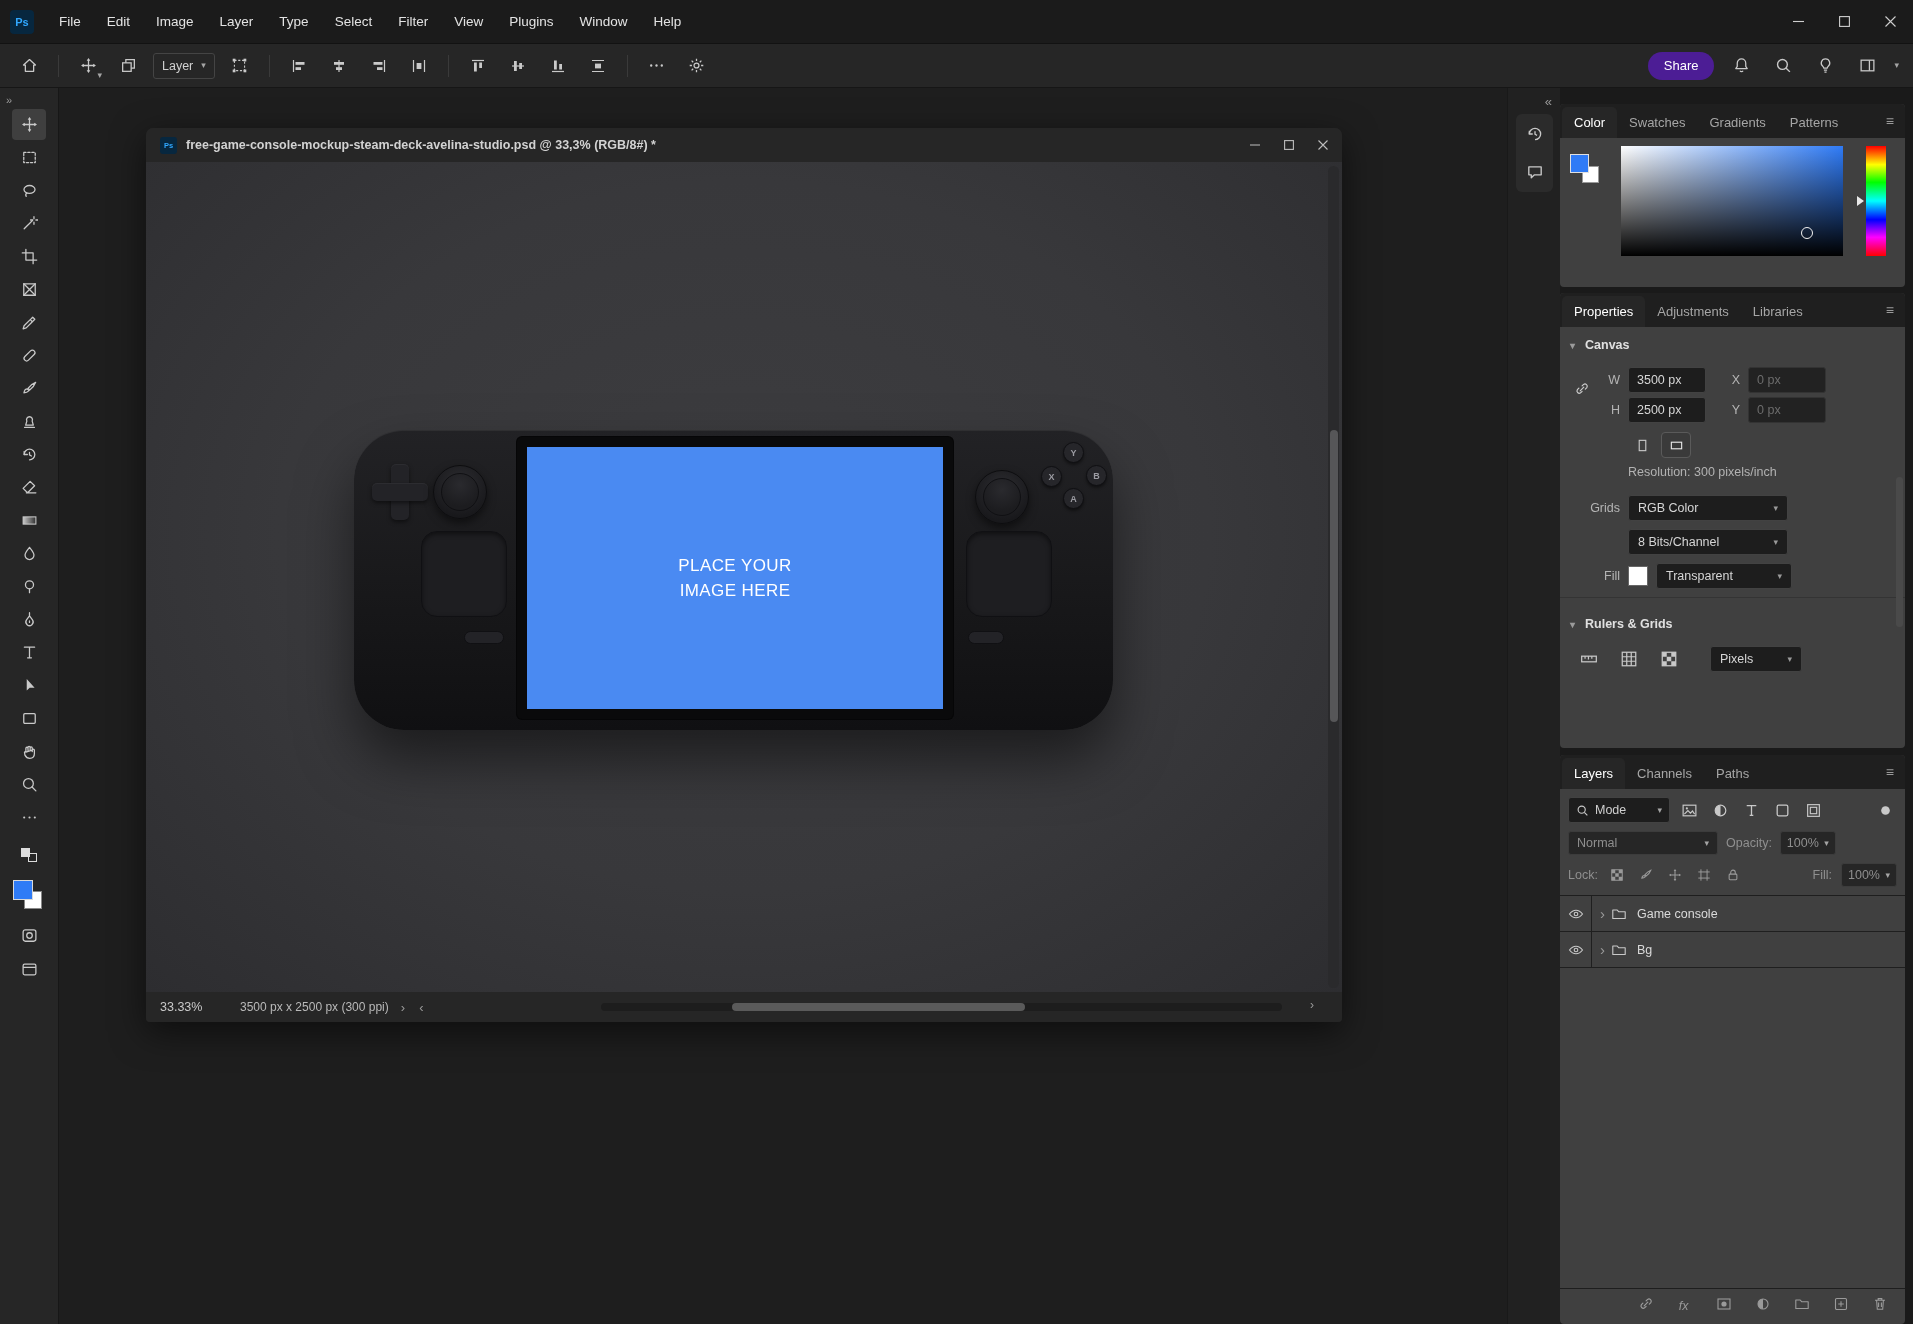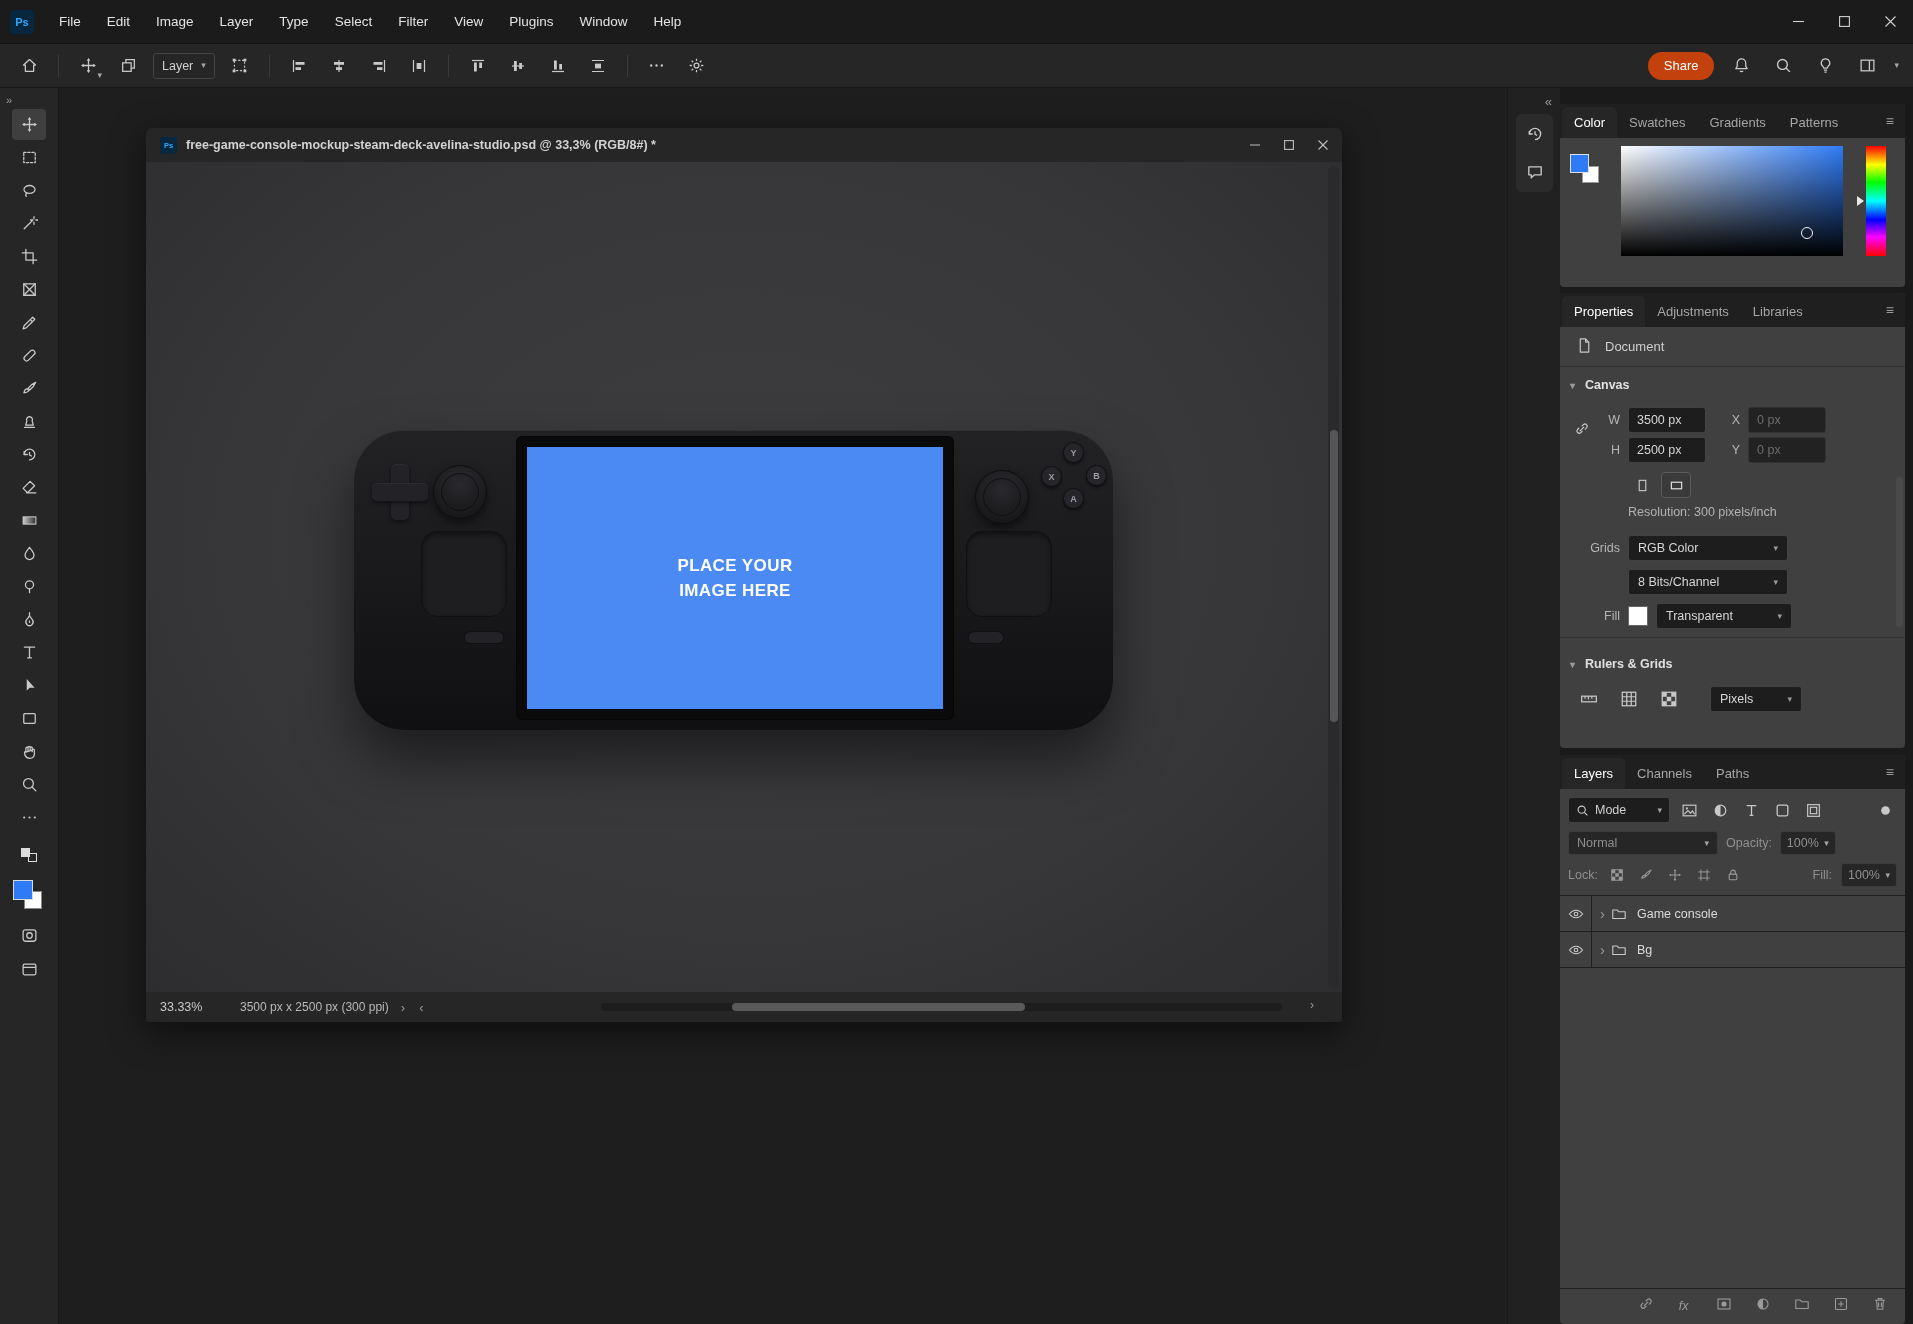--- a/index.html
+++ b/index.html
@@ -16,21 +16,21 @@
   .winbtn{width:46px;height:100%;display:flex;align-items:center;justify-content:center;color:#cfcfcf}
   .winbtn svg{display:block}
 
   
   .optionsbar{position:absolute;top:44px;left:0;right:0;height:44px;background:#262626;border-bottom:1px solid #161616;display:flex;align-items:center;padding:0 14px;gap:10px}
   .obtn{width:30px;height:30px;display:flex;align-items:center;justify-content:center;border-radius:4px;position:relative}
   .osep{width:1px;height:22px;background:#3a3a3a;margin:0 4px}
   .caret{font-size:9px;color:#a5a5a5;line-height:1}
   .oselect{height:26px;background:#262626;border:1px solid #444;border-radius:3px;display:flex;align-items:center;gap:8px;padding:0 8px;font-size:12.5px;color:#d0d0d0}
   .opt-right{margin-left:auto;display:flex;align-items:center;gap:12px}
-  .sharebtn{height:28px;padding:0 16px;background:#c2410c;color:#fff;border-radius:14px;display:flex;align-items:center;font-size:13px}
+  .sharebtn{height:28px;padding:0 16px;background:#4c1d95;color:#fff;border-radius:14px;display:flex;align-items:center;font-size:13px}
 
   
   .toolstrip{position:absolute;top:88px;left:0;bottom:0;width:59px;background:#262626;border-right:1px solid #171717;display:flex;flex-direction:column;align-items:center;padding-top:4px}
   .tcollapse{align-self:flex-start;color:#9a9a9a;font-size:11px;padding:2px 6px}
   .tool{width:34px;height:31px;display:flex;align-items:center;justify-content:center;border-radius:4px;margin:1px 0}
   .tool.selected{background:#3f3f3f}
   .swatchwrap{margin-top:16px;position:relative;width:36px;height:36px}
   .sw-back{position:absolute;left:13px;top:13px;width:18px;height:18px;background:#fff;border:1px solid #888}
   .sw-front{position:absolute;left:2px;top:2px;width:20px;height:20px;background:#2f7bf6;border:1px solid #d9d9d9}
   .mini-default{width:16px;height:14px;position:relative;margin-top:14px}
@@ -53,21 +53,21 @@
   .dimtxt{color:#b9b9b9}
   .statchev{color:#9a9a9a;font-size:13px;padding:0 2px}
   .hscroll{position:absolute;left:455px;right:60px;top:11px;height:8px;background:#1d1d1d;border-radius:4px}
   .hthumb{position:absolute;left:131px;width:293px;top:0;height:8px;background:#5a5a5a;border-radius:4px}
   .rightchev{position:absolute;right:28px;top:6px;color:#9a9a9a}
 
   
   .deck{position:absolute;left:208px;top:268px;width:759px;height:300px;background:linear-gradient(180deg,#222225 0%,#18181a 55%,#101012 100%);border-radius:50px;box-shadow:0 30px 55px rgba(0,0,0,.5),inset 0 1px 0 rgba(255,255,255,.06)}
   .bezel{position:absolute;left:163px;top:7px;width:436px;height:282px;background:#0a0a0b;border-radius:5px;box-shadow:0 0 0 1px #060607}
   .screen{position:absolute;left:10px;top:10px;width:416px;height:262px;background:#4a8af2;display:flex;flex-direction:column;align-items:center;justify-content:center;line-height:1.5}
-  .screen div{color:#fff;font-size:17px;letter-spacing:.4px;font-weight:700}
+  .screen div{color:#fff;font-size:17px;letter-spacing:.4px;font-weight:400}
   .dpad{position:absolute;left:18px;top:34px;width:56px;height:56px}
   .dpad .dv{position:absolute;left:19px;top:0;width:18px;height:56px;background:#232327;border-radius:5px;box-shadow:inset 0 1px 1px rgba(255,255,255,.05),0 2px 4px rgba(0,0,0,.5)}
   .dpad .dh{position:absolute;left:0;top:19px;width:56px;height:18px;background:#232327;border-radius:5px;box-shadow:inset 0 1px 1px rgba(255,255,255,.05),0 2px 4px rgba(0,0,0,.5)}
   .stick{position:absolute;width:54px;height:54px;border-radius:50%;background:radial-gradient(circle at 50% 35%,#2d2d31,#18181b 75%);border:1px solid #0d0d0f;box-shadow:0 4px 8px rgba(0,0,0,.5)}
   .stick .cap{position:absolute;left:7px;top:7px;width:38px;height:38px;border-radius:50%;background:radial-gradient(circle at 50% 30%,#2a2a2e,#1c1c1f 70%);border:1px solid #101013}
   .stick.ls{left:79px;top:35px}
   .stick.rs{left:621px;top:40px}
   .ab{position:absolute;width:21px;height:21px;border-radius:50%;background:#26262a;border:1px solid #0f0f12;color:#9c9ca3;font-size:9px;font-weight:bold;display:flex;align-items:center;justify-content:center;box-shadow:0 2px 3px rgba(0,0,0,.45)}
   .trackpad{position:absolute;width:86px;height:86px;border-radius:16px;background:#1e1e21;border:1px solid #101013;box-shadow:inset 0 2px 5px rgba(0,0,0,.5);top:101px}
   .trackpad.tl{left:67px}.trackpad.tr{left:612px}
@@ -583,27 +583,20 @@
     </div>
 
     <div class="panel props">
       <div class="ptabs" id="propstabs">
         <span class="ptab active">Properties</span>
           <span class="ptab">Adjustments</span>
           <span class="ptab">Libraries</span>
           <span class="pmenu">≡</span>
       </div>
       <div style="position:relative">
-        <div class="prow doc-type-row">
-          <span><svg width="17" height="17" viewBox="0 0 16 16" fill="none" stroke="#c9c9c9" stroke-width="1.1" stroke-linejoin="round">
-                <path d="M4 1.8h5l3 3v9.4H4z"></path>
-                <path d="M9 1.8v3h3"></path>
-              </svg></span>
-          <span style="color:#cfcfcf">Document</span>
-        </div>
         <div class="prow sectionhead">
           <span class="sch">▾</span>
           <span>Canvas</span>
         </div>
         <div class="dimgrid">
           <span class="linkcol"><svg width="16" height="16" viewBox="0 0 16 16" fill="none" stroke="#c9c9c9" stroke-width="1.2" stroke-linecap="round">
                 <path d="M6.2 9.8l3.6-3.6"></path>
                 <path d="M4.9 7.1 3.4 8.6a2.3 2.3 0 003.2 3.2l1.5-1.5"></path>
                 <path d="M8.1 4.9l1.5-1.5a2.3 2.3 0 013.2 3.2l-1.5 1.5"></path>
               </svg></span>

